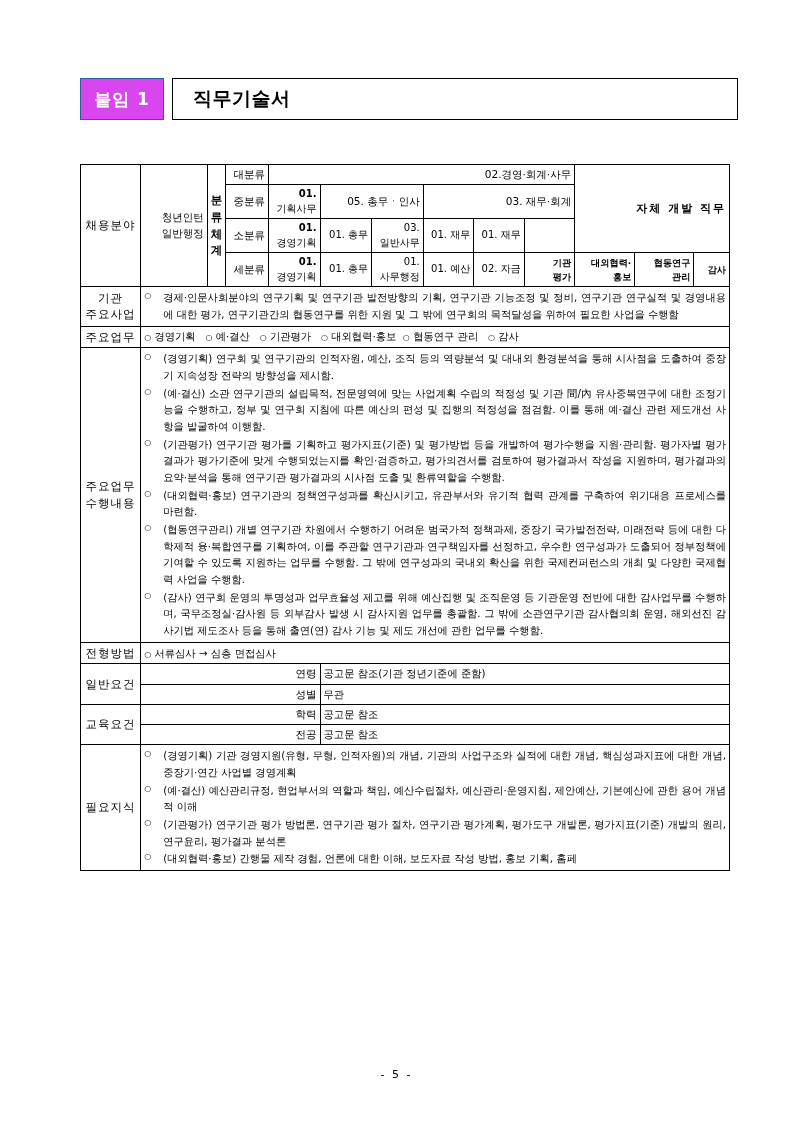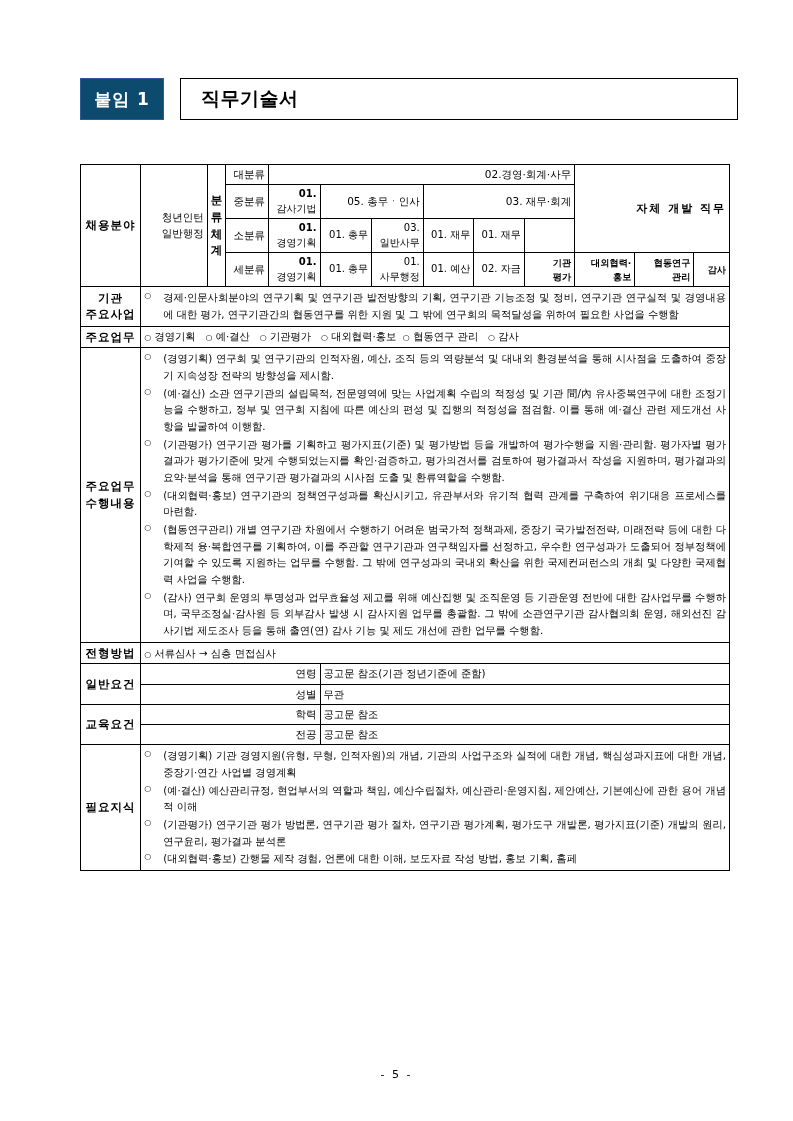--- a/index.html
+++ b/index.html
@@ -21,33 +21,33 @@
     position: absolute;
     left: 80px;
     top: 78px;
     width: 658px;
     height: 42px;
     display: flex;
     align-items: stretch;
   }
   .attach-badge {
     width: 82px;
-    background: #0c4a6e;
+    background: #d946ef;
     border: 1px solid #2f5c94;
     color: #ffffff;
     font-size: 17px;
     font-weight: bold;
     letter-spacing: 1px;
     display: flex;
     align-items: center;
     justify-content: center;
   }
   .title-box {
     flex: 1;
-    margin-left: 16px;
+    margin-left: 8px;
     border: 1px solid #000000;
     display: flex;
     align-items: center;
     padding-left: 20px;
     font-size: 19px;
     font-weight: bold;
     letter-spacing: 0.5px;
   }
 
   
@@ -61,21 +61,21 @@
     font-size: 10.5px;
   }
   .jd-table td {
     border: 1px solid #000000;
     padding: 2px 3px;
     vertical-align: middle;
     line-height: 1.45;
   }
   .lbl {
     text-align: center;
-    font-weight: bold;
+    font-weight: normal;
     font-size: 11.5px;
     letter-spacing: 1px;
   }
   .ctr { text-align: right; }
   .ctr-b { text-align: right; font-weight: bold; }
   .vert {
     text-align: center;
     font-weight: bold;
     font-size: 11.5px;
     line-height: 1.25;
@@ -177,21 +177,21 @@
     </td>
     <td class="ctr">대분류</td>
     <td class="ctr" colspan="6">02.경영·회계·사무</td>
     <td class="ctr-b" colspan="3" rowspan="3" style="letter-spacing:2px;font-size:11px;">자체 개발 직무</td>
   </tr>
 
   <tr>
     <td class="ctr">중분류</td>
     <td class="ctr two-line small">
       <b>01.</b>
-      <i>감사기법</i>
+      <i>기획사무</i>
     </td>
     <td class="ctr" colspan="2">05. 총무ㆍ인사</td>
     <td class="ctr" colspan="3">03. 재무·회계</td>
   </tr>
 
   <tr>
     <td class="ctr">소분류</td>
     <td class="ctr two-line small">
       <b>01.</b>
       <i>경영기획</i>

